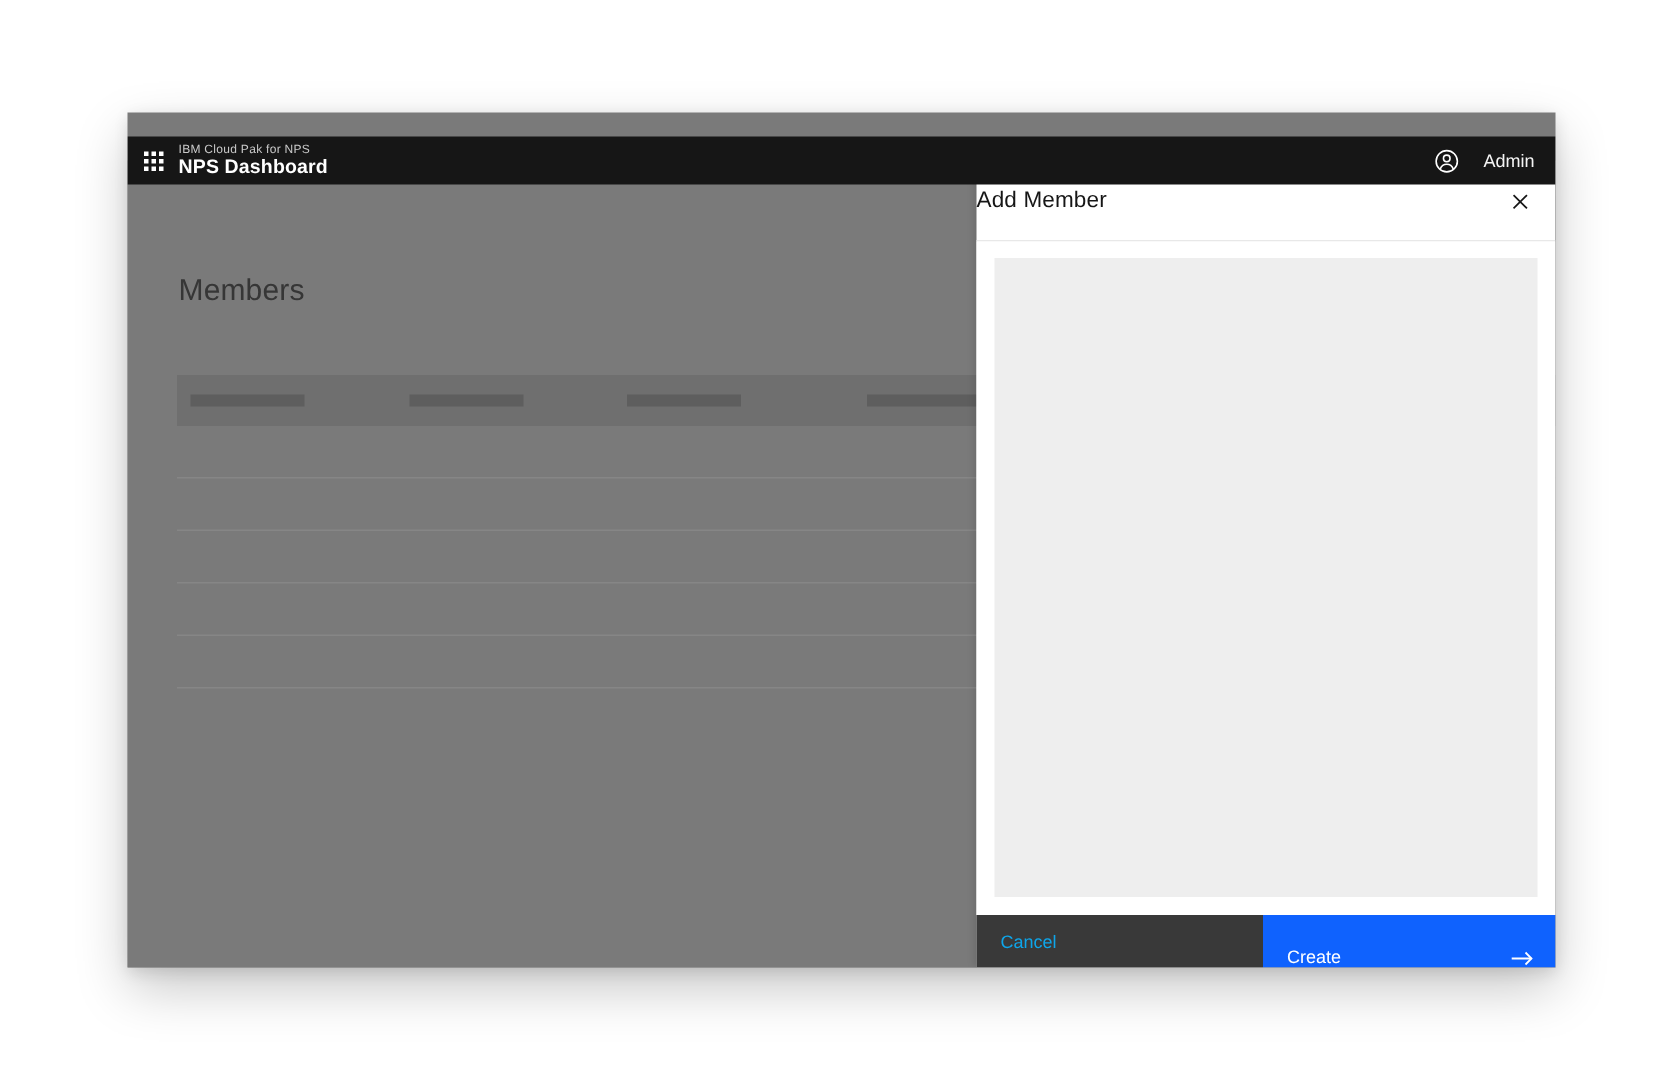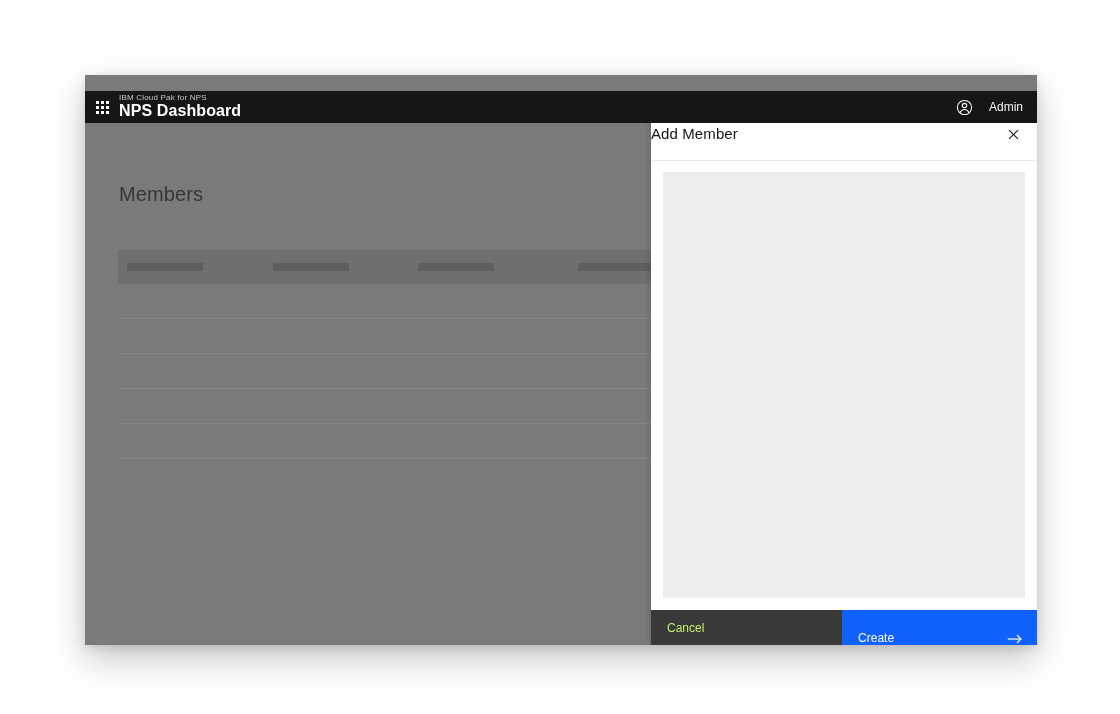--- a/index.html
+++ b/index.html
@@ -20,21 +20,21 @@
     background:#161616; display:flex; align-items:center; z-index:30;
   }
   .switcher {
     width:34px; height:32px; background:transparent; border:none; cursor:pointer;
     display:flex; align-items:center; justify-content:center;
   }
   .grid-icon { display:grid; grid-template-columns:repeat(3,3px); grid-template-rows:repeat(3,3px); gap:2px; }
   .grid-icon i { background:#ffffff; width:3px; height:3px; display:block; }
   .titles { display:flex; flex-direction:column; justify-content:center; line-height:1.15; }
   .product { font-size:8px; color:#c9c9c9; letter-spacing:.2px; }
-  .appname { font-size:16px; font-weight:bold; color:#ffffff; letter-spacing:.1px; }
+  .appname { font-size:13px; font-weight:bold; color:#ffffff; letter-spacing:.1px; }
   .user {
     margin-left:auto; margin-right:14px; display:flex; align-items:center; gap:16px;
     background:transparent; border:none; cursor:pointer; height:16px;
   }
   .user span { font-size:12px; color:#f4f4f4; }
 
   
   .main { position:absolute; left:0; top:32px; width:100%; height:538px; background:#7a7a7a; }
   .page-title {
     position:absolute; left:34px; top:76px;
@@ -63,21 +63,21 @@
     display:flex; align-items:center; justify-content:center;
   }
   .panel-body { position:relative; flex:1 1 auto; background:#ffffff; }
   .placeholder {
     position:absolute; left:12px; right:12px; top:11px; height:426px;
     background:#eeeeee;
   }
   .panel-footer { flex:0 0 35px; display:flex; }
   .btn { border:none; cursor:pointer; font-family:"Liberation Sans", sans-serif;
          font-size:12px; text-align:left; padding-left:16px; height:35px; }
-  .btn-cancel { flex:0 0 49.5%; background:#393939; color:#bef264; }
+  .btn-cancel { flex:0 0 49.5%; background:#393939; color:#0ea5e9; }
   .btn-create { flex:1 1 auto; background:#0f62fe; color:#ffffff;
                 display:flex; align-items:flex-end; padding-right:14px; }
   .btn-create .arrow { margin-left:auto; display:flex; align-items:center; }
 </style>
 </head>
 <body>
 
 <div class="canvas">
   <div class="window">
 

